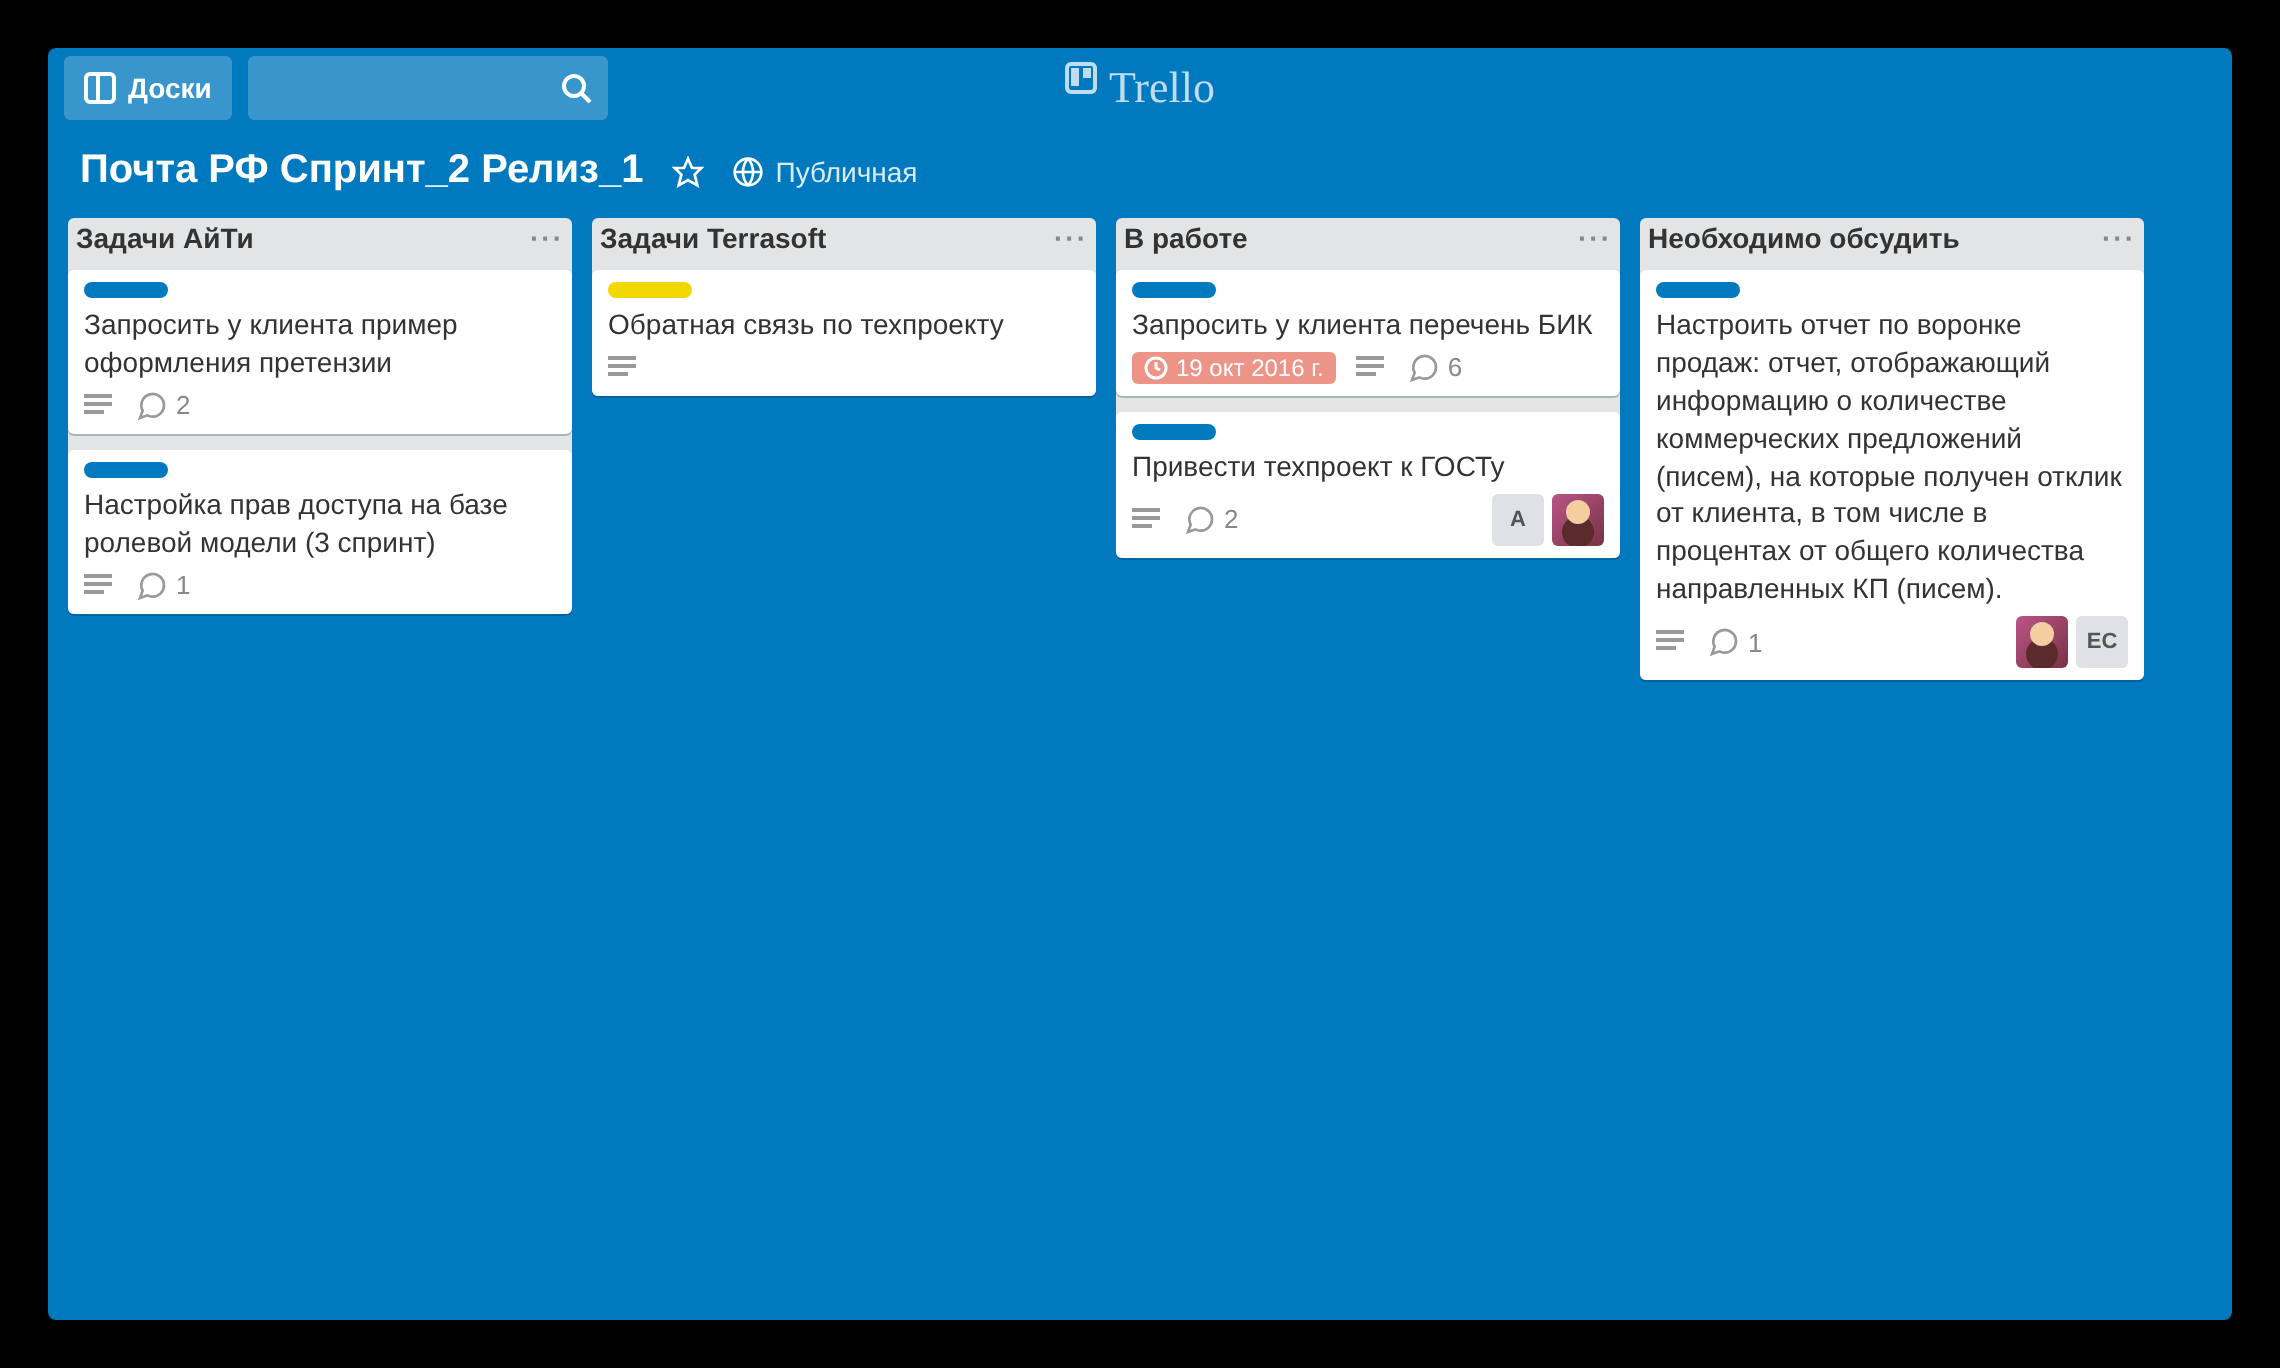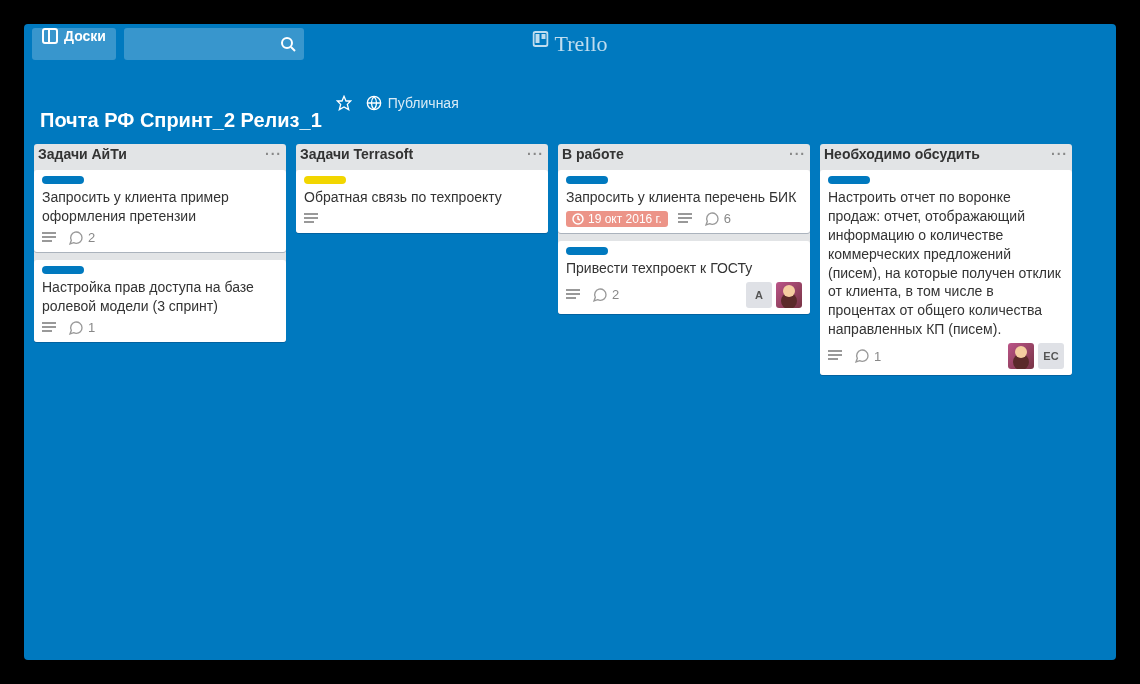--- a/index.html
+++ b/index.html
@@ -1,30 +1,30 @@
 <!DOCTYPE html>
 <html><head>
 <meta charset="utf-8">
 <style>
 * { box-sizing: border-box; margin: 0; padding: 0; }
 body { font-family: "Helvetica Neue", Arial, sans-serif; font-size: 14px; background: #000; padding: 24px; }
 .app-frame { width: 1092px; height: 636px; background: #0079BF; border-radius: 4px; overflow: hidden; }
 
 
 .topbar { height: 40px; display: flex; align-items: center; padding: 0 8px; position: relative; }
-.btn-top { background: rgba(255,255,255,0.22); color: #fff; border-radius: 3px; height: 32px; display: flex; padding: 0 10px; font-weight: 700; font-size: 14px; gap: 6px; cursor: pointer; }
+.btn-top { background: rgba(255,255,255,0.22); color: #fff; border-radius: 3px; height: 32px; display: flex; align-items: center; padding: 0 10px; font-weight: 700; font-size: 14px; gap: 6px; cursor: pointer; }
 .search-wrap { margin-left: 8px; height: 32px; background: rgba(255,255,255,0.22); border-radius: 3px; display: flex; align-items: center; width: 180px; position: relative; }
 .search-wrap input { background: transparent; border: none; outline: none; color: #fff; width: 100%; padding: 0 30px 0 8px; height: 100%; }
 .search-wrap .si { position: absolute; right: 8px; color: #fff; }
 .logo { position: absolute; left: 50%; transform: translateX(-50%); color: rgba(255,255,255,0.75); font-size: 22px; font-family: "Brush Script MT", cursive; display: flex; gap: 6px; }
 .logo .lg-icon { width: 16px; height: 16px; }
 
 
 .board-header { display: flex; align-items: center; padding: 10px 16px 12px; gap: 14px; color: #fff; }
-.board-name { font-size: 20px; font-weight: 700; margin-top: 35px; }
+.board-name { font-size: 20px; font-weight: 700; }
 .hdr-ico { color: rgba(255,255,255,0.85); cursor: pointer; display: flex; align-items: center; gap: 6px; font-size: 14px; }
 
 
 .board { display: flex; gap: 10px; padding: 0 10px 10px; align-items: flex-start; overflow-x: auto; }
 .list { background: #E2E4E6; border-radius: 3px; width: 252px; flex: 0 0 252px; padding: 0; }
 .list-head { display: flex; align-items: center; justify-content: space-between; padding: 2px 4px 8px; }
 .list-name { font-weight: 700; color: #333; font-size: 14px; }
 .list-menu { color: #888; font-weight: 700; cursor: pointer; letter-spacing: 1px; }
 
 .card { background: #ffffff; border-radius: 3px; box-shadow: 0 1px 0 rgba(9,30,66,0.25); padding: 6px 8px 6px; margin-bottom: 8px; cursor: pointer; }

